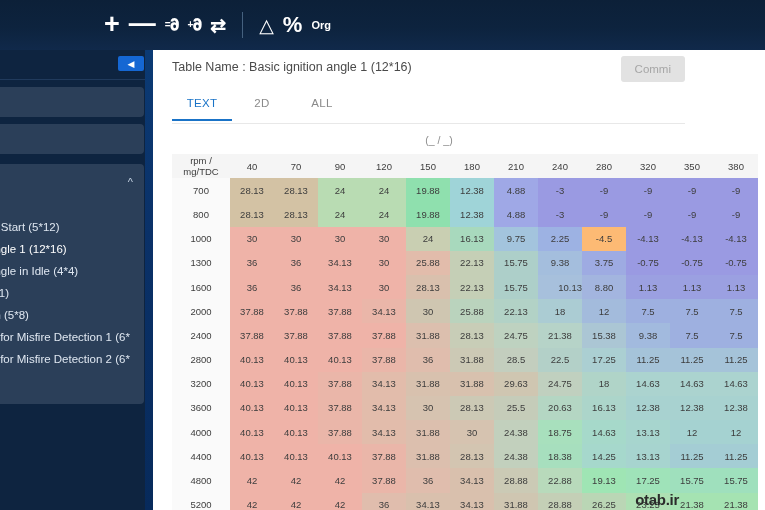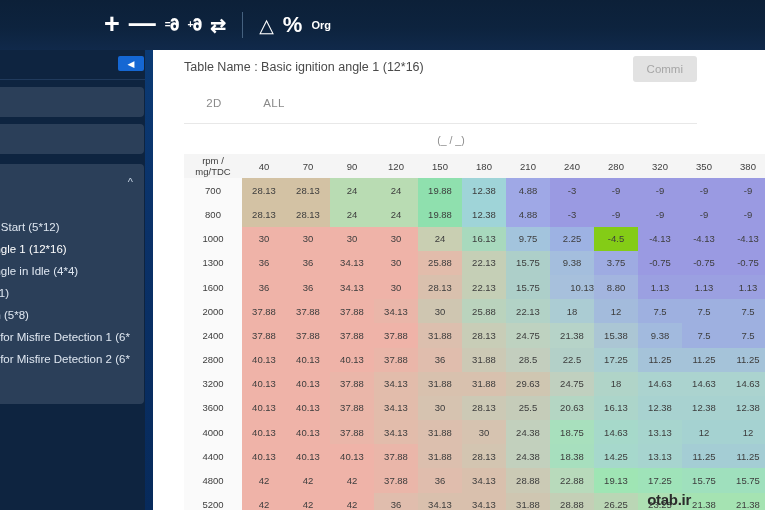--- a/index.html
+++ b/index.html
@@ -68,21 +68,21 @@
   .sb-item.active { color: #ffffff; }
 
   
   .rail {
     position: absolute; left: 145px; top: 50px; width: 8px; height: 460px;
     background: linear-gradient(180deg,#0b3a74 0%,#0a3168 40%,#072a5b 100%);
   }
 
   
   .main {
-    position: absolute; left: 165px; top: 50px; width: 532px; height: 460px;
+    position: absolute; left: 153px; top: 50px; width: 532px; height: 460px;
     background: #ffffff;
   }
   .main-head { height: 38px; position: relative; }
   .table-name {
     position: absolute; left: 19px; top: 10px;
     font-size: 12.5px; color: #4a4a4a;
   }
   .head-btns { position: absolute; right: 0px; top: 6px; display: flex; gap: 8px; }
   .gbtn {
     background: #e2e2e2; color: #a6a6a6; font-size: 11.5px;
@@ -179,20 +179,21 @@
   <div class="main">
 
     <div class="main-head">
       <div class="table-name">Table Name : Basic ignition angle 1 (12*16)</div>
       <div class="head-btns">
         <button class="gbtn">Commi</button>
       </div>
     </div>
 
     <div class="tabs" id="tabs">
+        <div class="tab active">TEXT</div>
         <div class="tab">2D</div>
         <div class="tab">ALL</div>
       </div>
 
     <div class="grid-wrap">
       <div class="unit-row">(_ / _)</div>
       <table class="grid">
         <thead>
             <tr id="grid-head">
               <th class="corner">rpm / mg/TDC</th>
@@ -247,21 +248,21 @@
             <tr>
               <td class="rowhead">1000</td>
               <td class="cell" style="background: rgb(239, 179, 168);">30</td>
               <td class="cell" style="background: rgb(239, 179, 168);">30</td>
               <td class="cell" style="background: rgb(239, 179, 168);">30</td>
               <td class="cell" style="background: rgb(239, 179, 168);">30</td>
               <td class="cell" style="background: rgb(201, 207, 178);">24</td>
               <td class="cell" style="background: rgb(168, 217, 189);">16.13</td>
               <td class="cell" style="background: rgb(163, 196, 221);">9.75</td>
               <td class="cell" style="background: rgb(157, 178, 227);">2.25</td>
-              <td class="cell" style="background: #84cc16;">-4.5</td>
+              <td class="cell" style="background: #fdba74;">-4.5</td>
               <td class="cell" style="background: rgb(154, 154, 226);">-4.13</td>
               <td class="cell" style="background: rgb(154, 154, 226);">-4.13</td>
               <td class="cell" style="background: rgb(154, 154, 226);">-4.13</td>
               <td class="spacer"></td>
             </tr>
             <tr>
               <td class="rowhead">1300</td>
               <td class="cell" style="background: rgb(239, 179, 168);">36</td>
               <td class="cell" style="background: rgb(239, 179, 168);">36</td>
               <td class="cell" style="background: rgb(239, 179, 168);">34.13</td>

